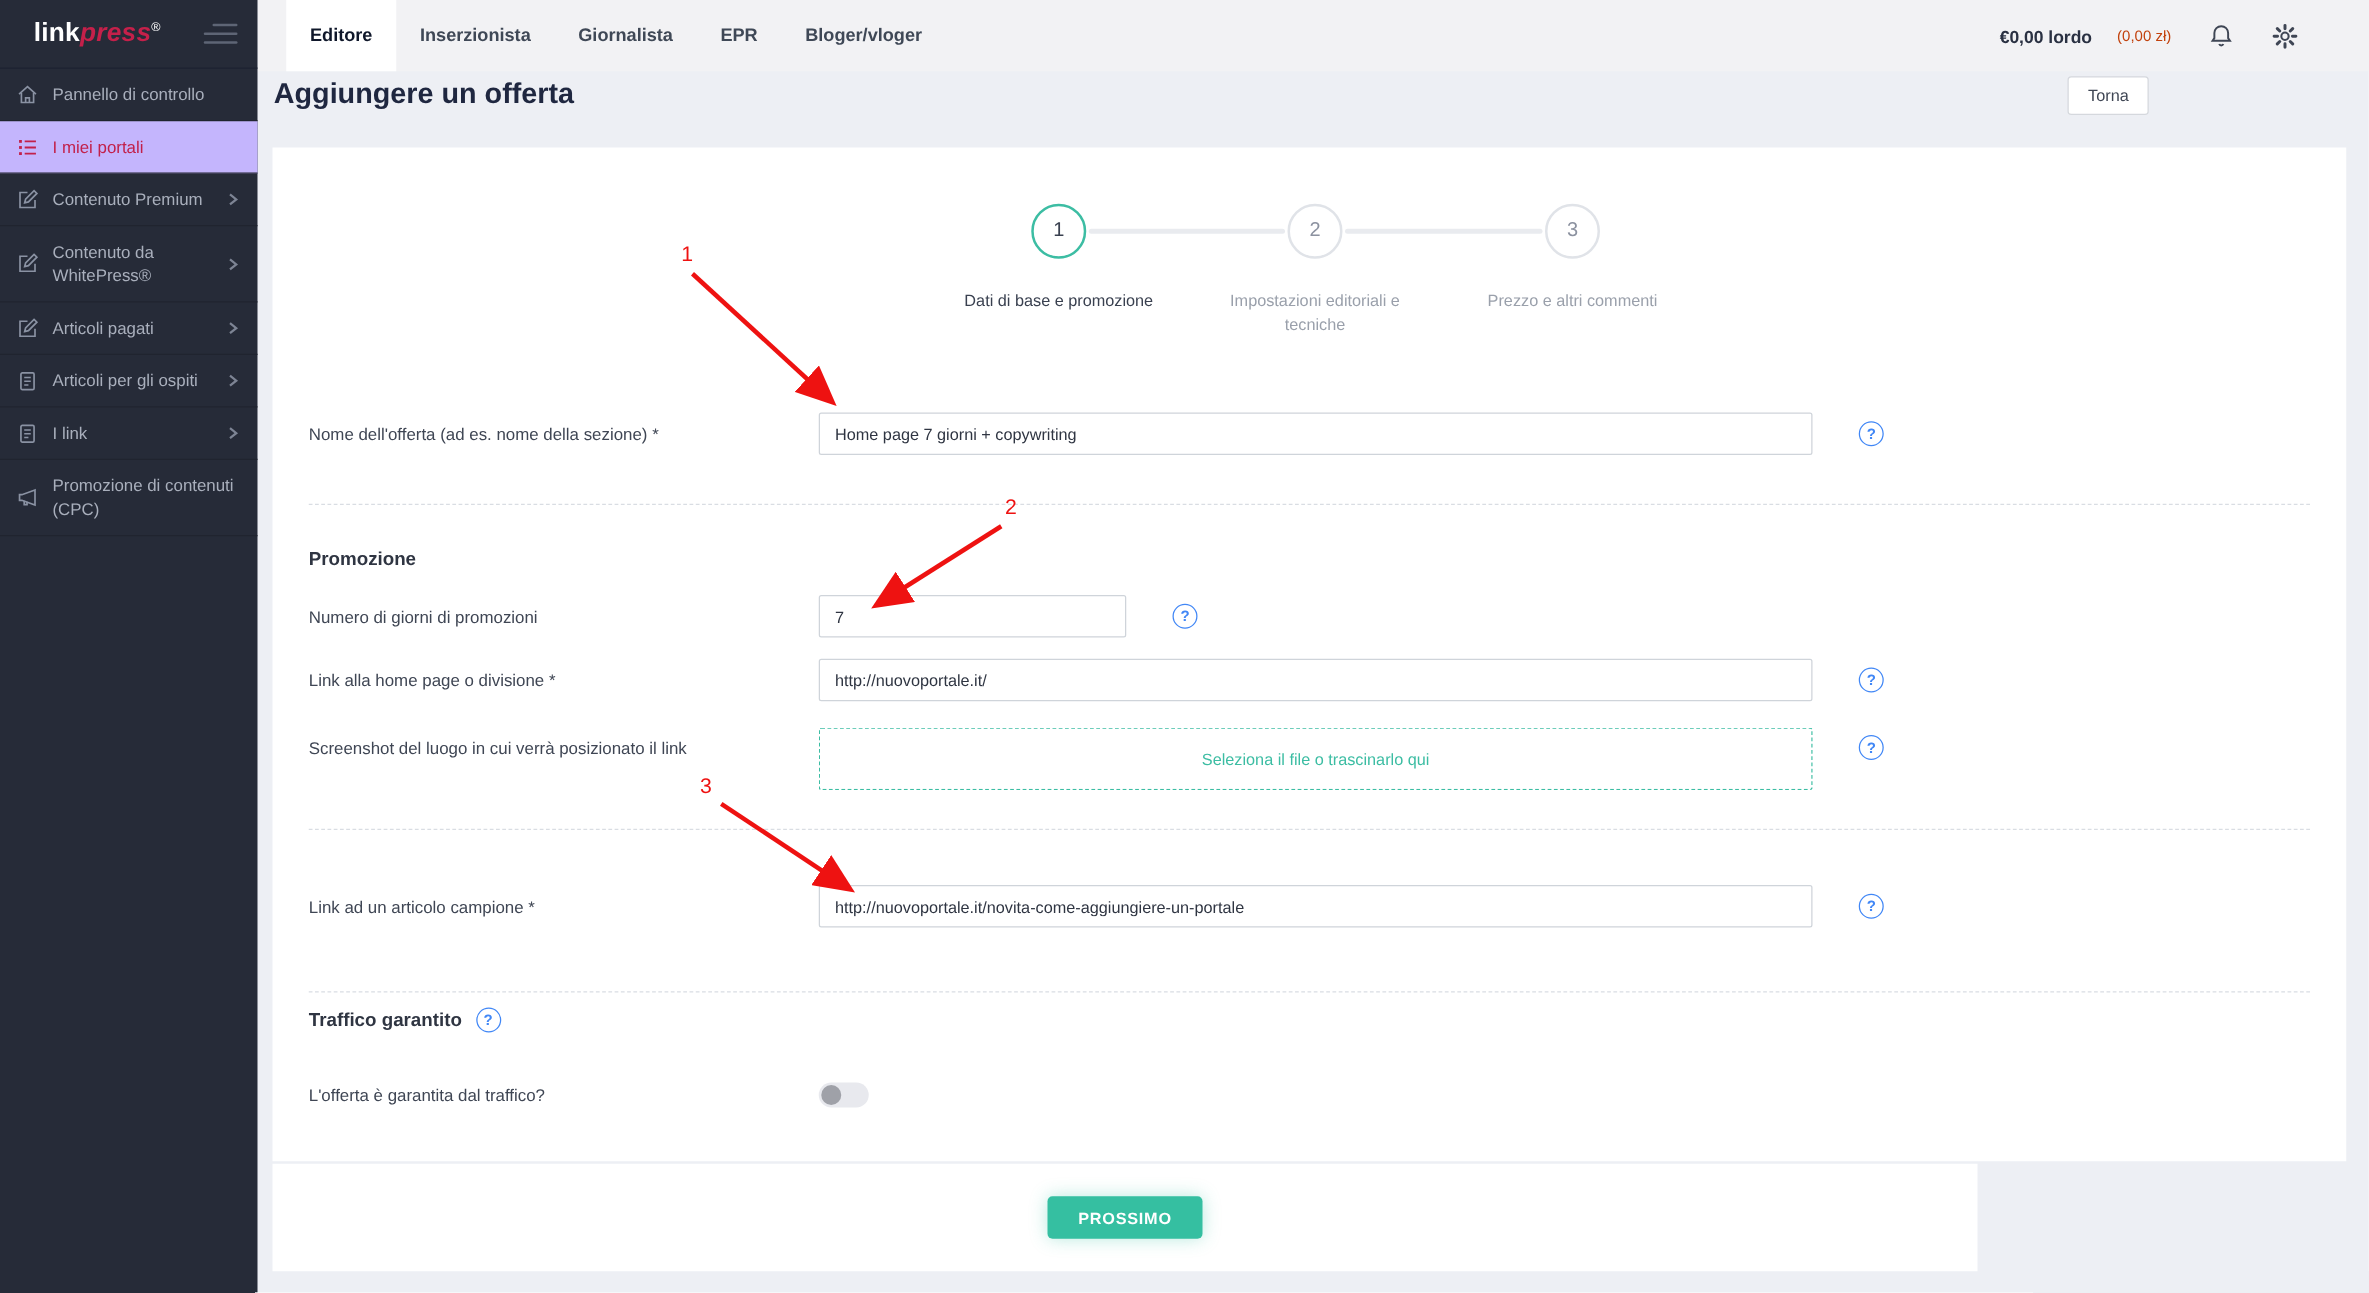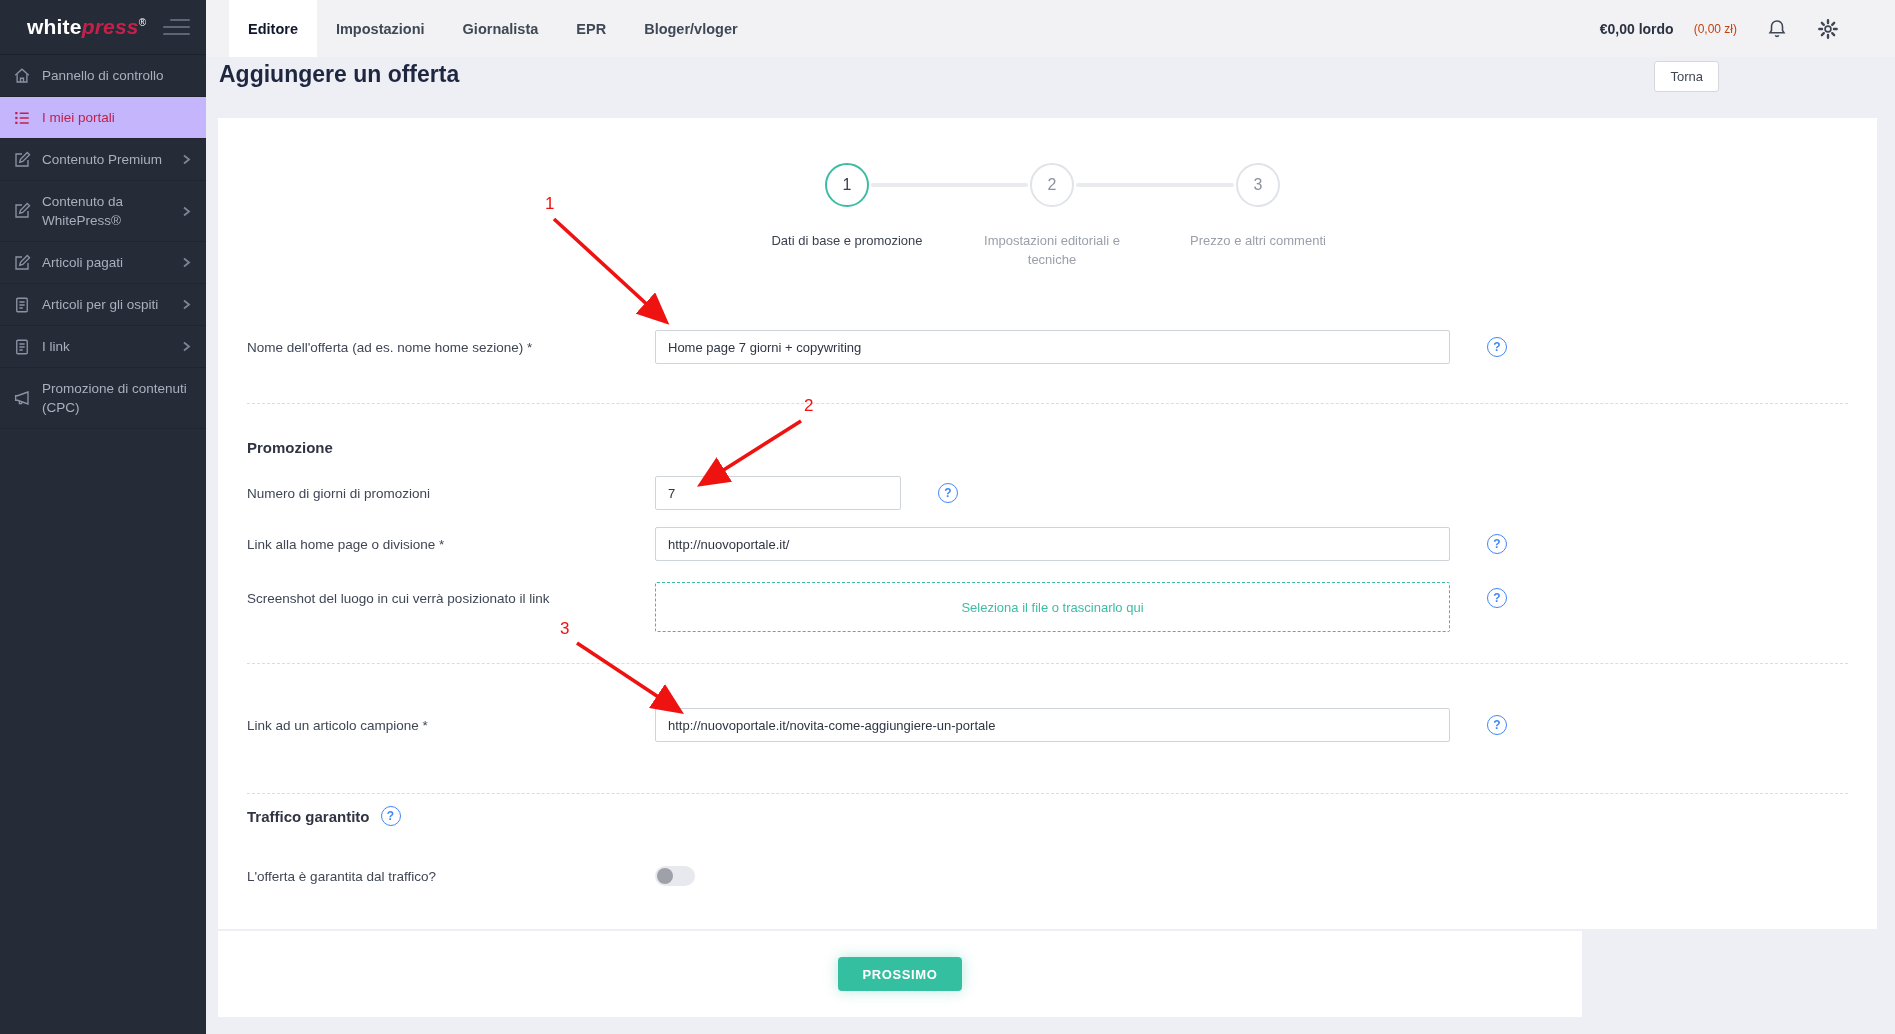--- a/index.html
+++ b/index.html
@@ -75,21 +75,21 @@
 
   
   .ann-svg { position:absolute; left:0; top:0; width:1895px; height:1034px; pointer-events:none; z-index:9; }
   .ann-num { position:absolute; color:#ee1211; font-size:17px; z-index:9; pointer-events:none; }
 </style>
 </head>
 <body>
 
 <aside class="sidebar">
   <div class="logo-row">
-    <div class="logo"><span class="lw">white</span><span class="lp">press</span><sup class="lr">®</sup></div>
+    <div class="logo"><span class="lw">link</span><span class="lp">press</span><sup class="lr">®</sup></div>
     <div class="hamburger">
         <span></span>
         <span></span>
         <span></span>
       </div>
   </div>
 
   <nav>
     <div class="nav-item">
       <span class="nicon">
@@ -190,21 +190,21 @@
           </svg>
         </span>
       <span class="nlabel">Promozione di contenuti (CPC)</span>
     </div>
   </nav>
 </aside>
 
 <div class="topbar">
   <div class="tabs">
     <div class="tab active">Editore</div>
-    <div class="tab">Impostazioni</div>
+    <div class="tab">Inserzionista</div>
     <div class="tab">Giornalista</div>
     <div class="tab">EPR</div>
     <div class="tab">Bloger/vloger</div>
   </div>
   <div class="top-right">
     <span class="balance">€0,00 lordo</span>
     <span class="balance-sub">(0,00 zł)</span>
     <span class="tbicon">
         <svg viewBox="0 0 24 24" fill="none" stroke="currentColor" stroke-width="1.7">
           <path d="M12 3.2a6 6 0 0 0-6 6v4.4L4.4 16h15.2L18 13.6V9.2a6 6 0 0 0-6-6z"></path>
@@ -237,21 +237,21 @@
   <div class="circle c2">
       <span>2</span>
     </div>
   <div class="circle c3">
       <span>3</span>
     </div>
   <div class="slabel s1">Dati di base e promozione</div>
   <div class="slabel s2">Impostazioni editoriali e tecniche</div>
   <div class="slabel s3">Prezzo e altri commenti</div>
 
-  <div class="flabel" style="top:222px;">Nome dell'offerta (ad es. nome home sezione) *</div>
+  <div class="flabel" style="top:222px;">Nome dell'offerta (ad es. nome della sezione) *</div>
   <input class="tinput" style="top: 212px; width: 795px;" value="Home page 7 giorni + copywriting">
   <div class="help" style="left:1269px; top:219px;">
       <span>?</span>
     </div>
 
   <div class="sep" style="top:285px;"></div>
 
   <div class="shead" style="top:321px;">Promozione</div>
 
   <div class="flabel" style="top:368px;">Numero di giorni di promozioni</div>

